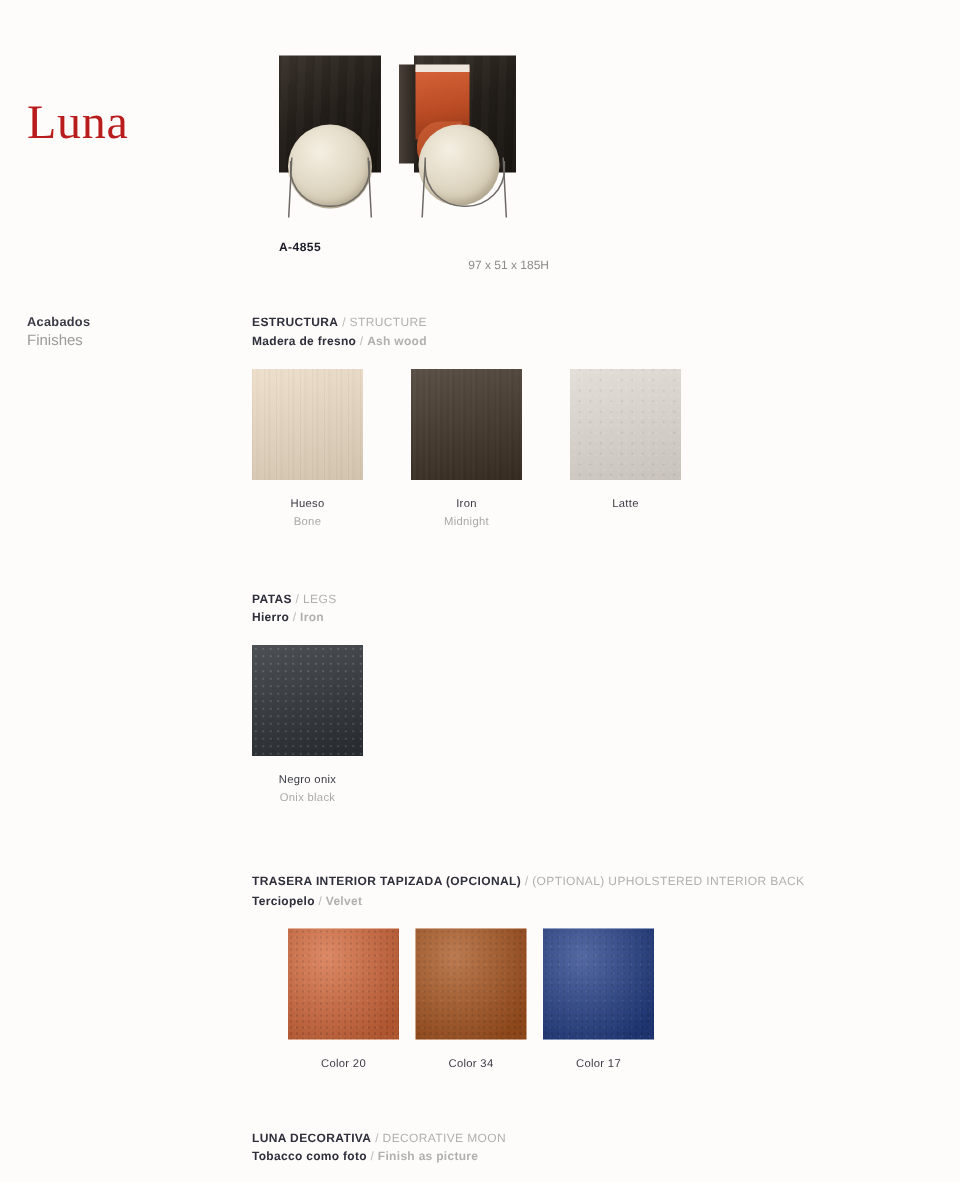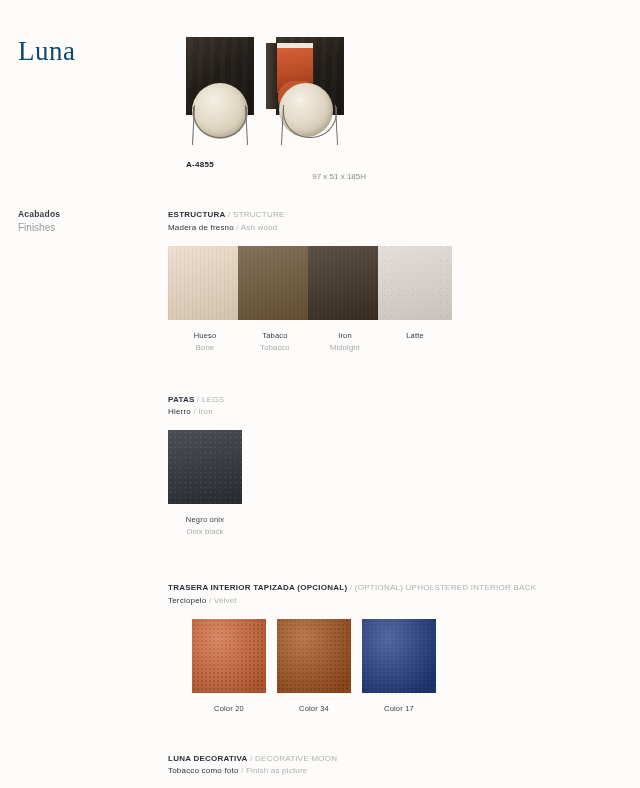--- a/index.html
+++ b/index.html
@@ -12,24 +12,24 @@
     height: 788px;
     position: relative;
     font-family: "Liberation Sans", sans-serif;
     overflow: hidden;
   }
 
   
   .page-title {
     position: absolute;
     left: 18px;
-    top: 18px;
+    top: 42px;
     font-family: "Liberation Serif", serif;
-    font-size: 27px;
-    color: #0c4a6e;
+    font-size: 32px;
+    color: #b91c1c;
     letter-spacing: 0.5px;
     font-weight: 400;
   }
 
   
   .hero {
     position: absolute;
     left: 186px;
     top: 28px;
     width: 180px;
@@ -194,31 +194,31 @@
     font-weight: bold;
   }
   .sec-head .sep { color: #b8b8b8; font-weight: normal; }
   .sec-head .en { color: #b0b0b0; font-weight: normal; }
 
   .sec-sub {
     font-size: 8px;
     letter-spacing: 0.2px;
     margin-top: 2px;
   }
-  .sec-sub .es { color: #2f2f3c; font-weight: normal; }
+  .sec-sub .es { color: #2f2f3c; font-weight: bold; }
   .sec-sub .sep { color: #b8b8b8; font-weight: normal; }
-  .sec-sub .en { color: #b0b0b0; font-weight: normal; }
+  .sec-sub .en { color: #b0b0b0; font-weight: bold; }
 
   
   .swatch-row {
     display: flex;
     margin-top: 14px;
   }
   .swatch-cell {
-    width: 70px;
+    width: 106px;
     margin-right: 0;
   }
   .swatch {
     width: 74px;
     height: 74px;
     position: relative;
     overflow: hidden;
   }
   .swatch-label {
     margin-top: 11px;
@@ -368,28 +368,20 @@
 
       <div class="swatch-cell">
         <div class="swatch" style="background-color: rgb(234, 217, 194);">
           <div class="grain"></div>
             <div class="sheen"></div>
         </div>
         <div class="swatch-label">Hueso</div>
         <div class="swatch-label en">Bone</div>
       </div>
 
-      <div class="swatch-cell">
-        <div class="swatch" style="background-color: rgb(107, 84, 54);">
-          <div class="grain"></div>
-            <div class="sheen"></div>
-        </div>
-        <div class="swatch-label">Tabaco</div>
-        <div class="swatch-label en">Tobacco</div>
-      </div>
 
       <div class="swatch-cell">
         <div class="swatch" style="background-color: rgb(58, 46, 34);">
           <div class="grain"></div>
             <div class="sheen"></div>
         </div>
         <div class="swatch-label">Iron</div>
         <div class="swatch-label en">Midnight</div>
       </div>
 

